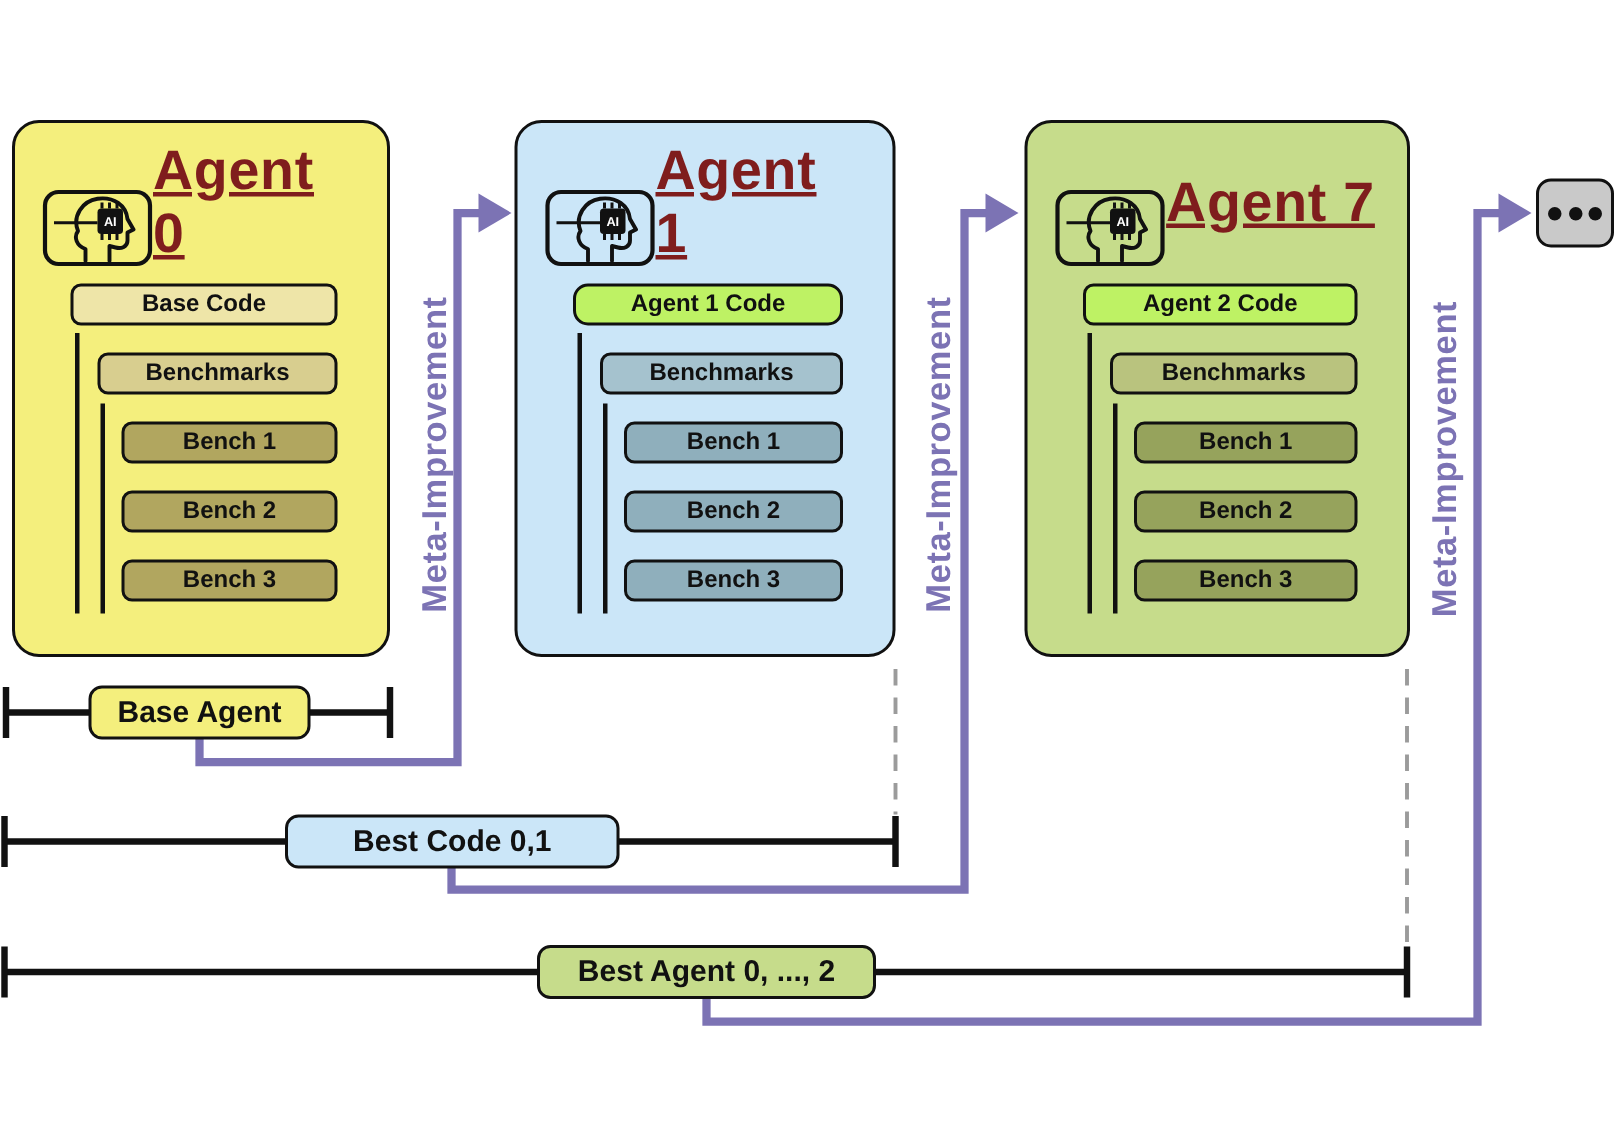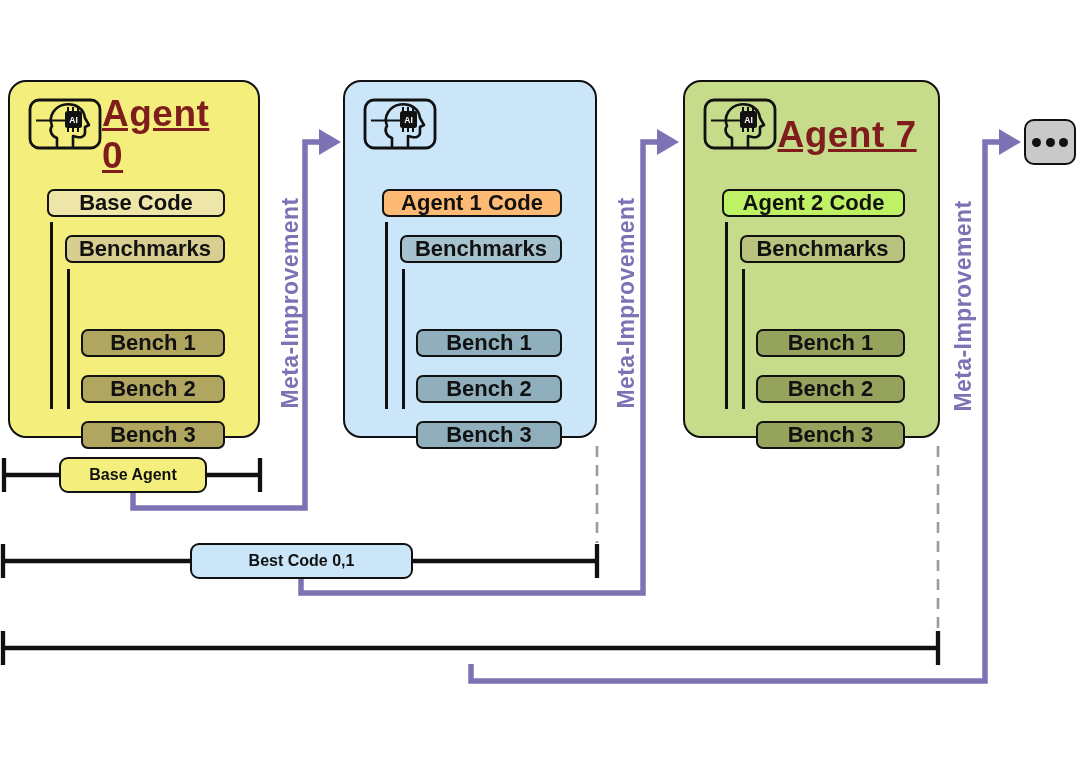--- a/index.html
+++ b/index.html
@@ -6,51 +6,51 @@
   .stage{
     position:relative;width:1080px;height:762px;background:#ffffff;overflow:hidden;
     font-family:"Liberation Sans", sans-serif;
   }
   svg.overlay{position:absolute;left:0;top:0;z-index:1;}
   
   .card{
     position:absolute;top:80px;height:358px;z-index:2;
     border:2.6px solid #111;border-radius:18px;box-sizing:border-box;
   }
-  .icon-box{position:absolute;left:18px;top:16px;width:86px;height:52px;}
+  .icon-box{position:absolute;left:18px;top:44px;width:86px;height:52px;}
   .card-title{
     position:absolute;left:92px;right:21px;top:26px;height:54px;
     display:flex;align-items:center;justify-content:center;
     font-size:37px;font-weight:bold;color:#7f1d1d;letter-spacing:0.5px;text-decoration:underline;
   }
   .inner{
     position:absolute;right:33px;height:28px;box-sizing:border-box;
     border:2.2px solid #111;border-radius:7px;
     display:flex;align-items:center;justify-content:center;
-    font-size:22px;font-weight:bold;color:#111;
+    font-size:16px;font-weight:bold;color:#111;
   }
   .inner.code{left:37px;top:107px;}
   .inner.benchmarks{left:55px;top:153px;}
-  .inner.bench{left:71px;margin-top:48px;}
+  .inner.bench{left:71px;}
   .b1{top:199px;} .b2{top:245px;} .b3{top:291px;}
   .tree-line{position:absolute;width:2.6px;background:#111;}
   .line-a{left:40px;top:140px;height:187px;}
   .line-b{left:57px;top:187px;height:140px;}
   
   .meta-label{
     position:absolute;z-index:2;white-space:nowrap;
     transform:translate(-50%,-50%) rotate(-90deg);
     font-size:23px;font-weight:bold;color:#7C73B4;letter-spacing:0.4px;
   }
   
   .bracket-box{
     position:absolute;z-index:3;box-sizing:border-box;
     border:2.4px solid #111;border-radius:9px;
     display:flex;align-items:center;justify-content:center;
-    font-size:16px;font-weight:bold;color:#111;
+    font-size:20px;font-weight:bold;color:#111;
   }
   
   .more-box{
     position:absolute;left:1024px;top:119px;width:52px;height:46px;z-index:2;
     background:#C9C9C9;border:2.6px solid #111;border-radius:10px;
     box-sizing:border-box;display:flex;align-items:center;justify-content:center;gap:4.5px;
   }
   .dot{width:9px;height:9px;border-radius:50%;background:#111;}
 </style>
 </head>
@@ -107,23 +107,24 @@
   <div class="card" style="left: 343px; width: 254px; background-color: rgb(203, 230, 248);">
     <div class="icon-box">
       <svg width="74" height="52" viewBox="0 0 74 52">
         <rect x="2" y="2" width="70" height="48" rx="9" fill="none" stroke="#111" stroke-width="2.8"></rect>
         <path d="M29,48 L29,40 C23,38 21,32 24,28 C20,18 27,8 37,6.5 C48,5 56,11 57,20 L61,27 L57,29 L57,34.5 C57,38.5 53,40 49,39 L45,38 L45,48" fill="none" stroke="#111" stroke-width="2.6" stroke-linejoin="round" stroke-linecap="round"></path>
         <path d="M8,22.5 H37 M40,13 V9 M45,13 V9 M50,13 V9 M40,34 V30 M45,34 V30 M50,34 V30" stroke="#111" stroke-width="2" fill="none"></path>
         <rect x="37" y="13" width="17" height="17" rx="2.5" fill="#111"></rect>
         <text x="45.5" y="24.5" font-size="8.5" font-weight="bold" fill="#fff" text-anchor="middle" font-family="Liberation Sans, sans-serif">AI</text>
       </svg>
     </div>
+    <div class="card-title">Agent 1</div>
     <div class="tree-line line-a"></div>
     <div class="tree-line line-b"></div>
-    <div class="inner code" style="background-color: #fdba74;">Agent 1 Code</div>
+    <div class="inner code" style="background-color: #bef264; border-radius: 10px;">Agent 1 Code</div>
     <div class="inner benchmarks" style="background-color: rgb(165, 194, 206);">Benchmarks</div>
     <div class="inner bench b1" style="background-color: rgb(143, 175, 188);">Bench 1</div>
     <div class="inner bench b2" style="background-color: rgb(143, 175, 188);">Bench 2</div>
     <div class="inner bench b3" style="background-color: rgb(143, 175, 188);">Bench 3</div>
   </div>
 
   <div class="card" style="left: 683px; width: 257px; background-color: rgb(198, 220, 139);">
     <div class="icon-box">
       <svg width="74" height="52" viewBox="0 0 74 52">
         <rect x="2" y="2" width="70" height="48" rx="9" fill="none" stroke="#111" stroke-width="2.8"></rect>
@@ -148,14 +149,15 @@
   <div class="meta-label" style="left:963px;top:306px">Meta-Improvement</div>
 
   <div class="more-box">
     <span class="dot"></span>
     <span class="dot"></span>
     <span class="dot"></span>
   </div>
 
   <div class="bracket-box" style="left: 59px; top: 457px; width: 148px; height: 36px; background-color: rgb(244, 239, 125);">Base Agent</div>
   <div class="bracket-box" style="left: 190px; top: 543px; width: 223px; height: 36px; background-color: rgb(203, 230, 248);">Best Code 0,1</div>
+  <div class="bracket-box" style="left: 358px; top: 630px; width: 226px; height: 36px; background-color: rgb(198, 220, 139);">Best Agent 0, ..., 2</div>
 
 </div>
 
 </body></html>

